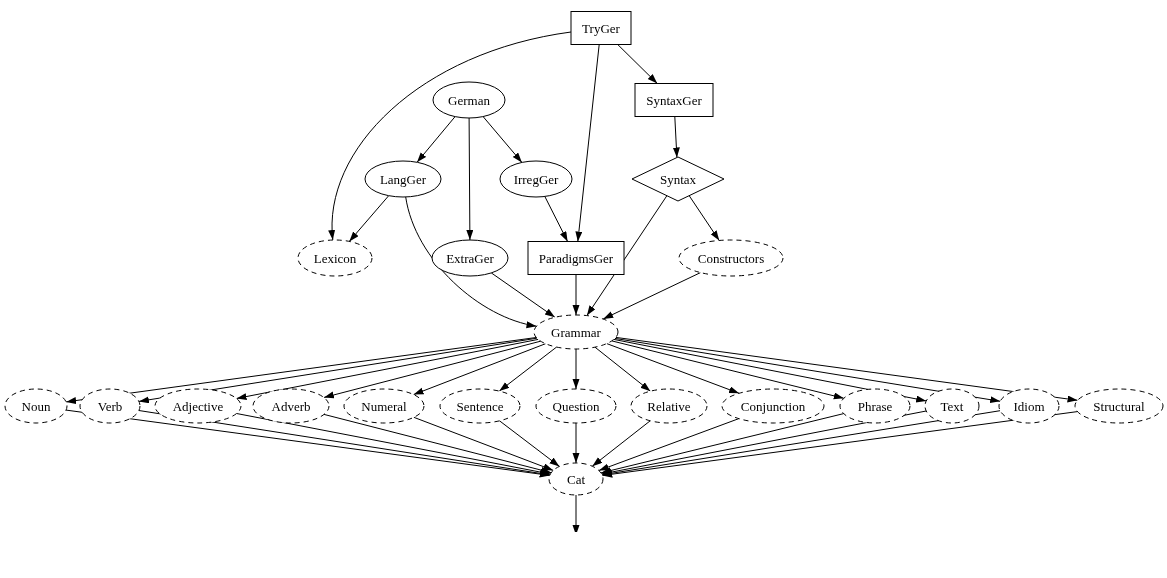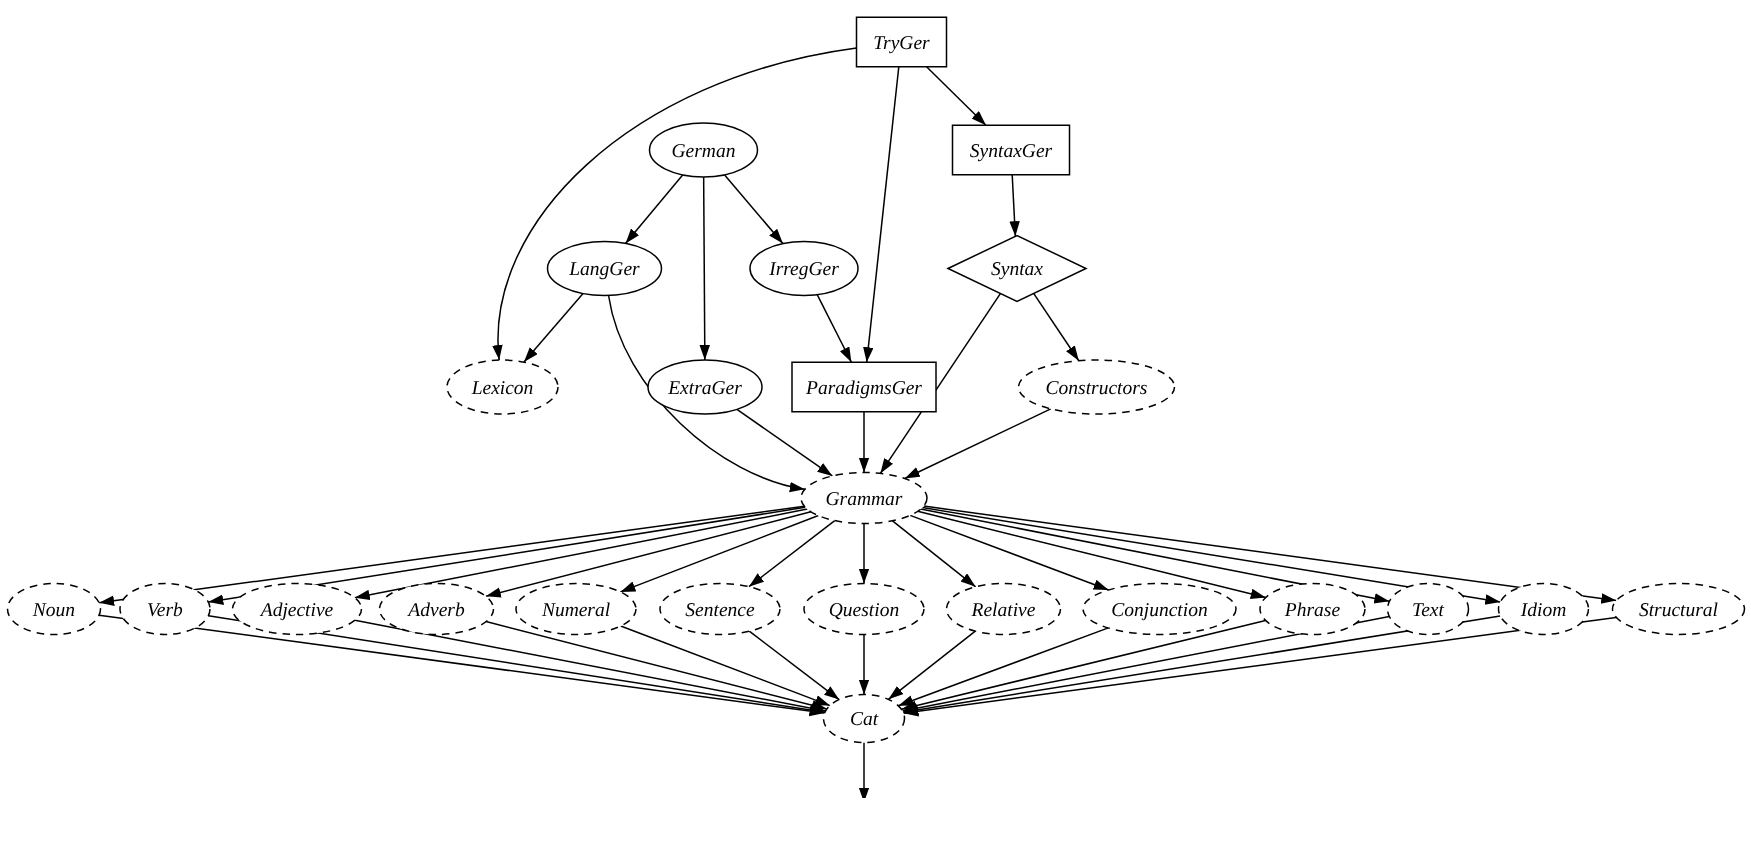--- a/index.html
+++ b/index.html
@@ -1,16 +1,16 @@
 <!DOCTYPE html>
 <html><head>
 <meta charset="utf-8">
 <style>
   html,body{margin:0;padding:0;background:#ffffff;}
-  .canvas{width:1167px;height:532px;background:#ffffff;position:relative;overflow:hidden;font-style:italic;}
+  .canvas{width:1167px;height:532px;background:#ffffff;position:relative;overflow:hidden;}
   svg{display:block;}
   .edge{fill:none;stroke:#000000;stroke-width:1;}
   .node-shape{fill:#ffffff;stroke:#000000;stroke-width:1;}
   .node-shape.dashed{stroke-dasharray:5 4;}
   text.node-label{
     font-family:"Liberation Serif","DejaVu Serif",serif;
     font-size:13px;
     fill:#000000;
     text-anchor:middle;
   }

